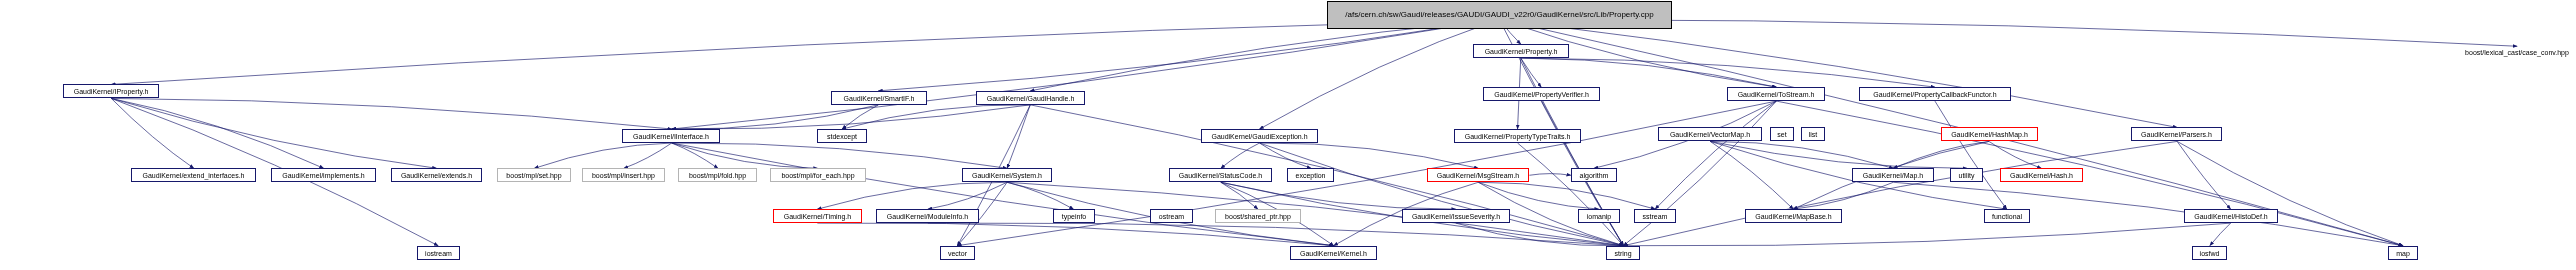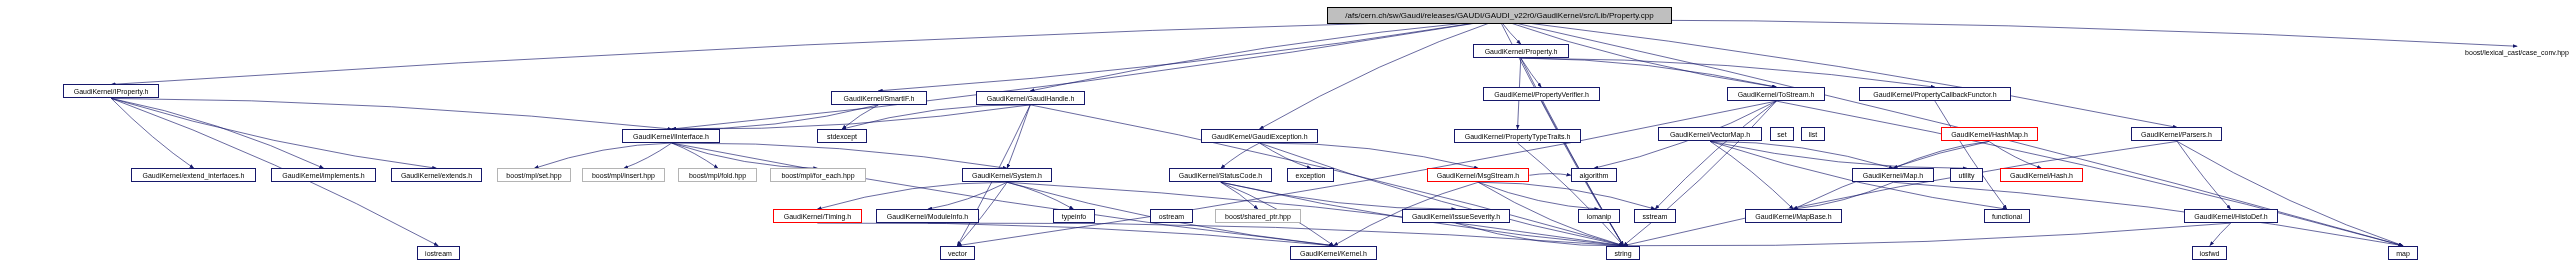--- a/index.html
+++ b/index.html
@@ -99,21 +99,21 @@
         <path d="M 4149.5,415 Q 3584.75,462 3020,457" fill="none" stroke="#16186b" stroke-width="1.2" marker-end="url(#arrow)"></path>
         <path d="M 1726,415 Q 2373,410 3020,457" fill="none" stroke="#16186b" stroke-width="1.2" marker-end="url(#arrow)"></path>
         <path d="M 2708,415 Q 2864,460.96 3020,457" fill="none" stroke="#16186b" stroke-width="1.2" marker-end="url(#arrow)"></path>
         <path d="M 1520.5,415 Q 2000.75,410 2481,457" fill="none" stroke="#16186b" stroke-width="1.2" marker-end="url(#arrow)"></path>
         <path d="M 2867,188 Q 2943.5,334.74 3020,457" fill="none" stroke="#16186b" stroke-width="1.2" marker-end="url(#arrow)"></path>
         <path d="M 2823,266 Q 2921.5,345.74 3020,457" fill="none" stroke="#16186b" stroke-width="1.2" marker-end="url(#arrow)"></path>
         <path d="M 3599.5,188 Q 3666.25,299.18 3733,389" fill="none" stroke="#16186b" stroke-width="1.2" marker-end="url(#arrow)"></path>
       </g>
   </svg>
   <div id="node-layer">
-      <div class="node root" style="left: 1327px; top: 7px; width: 345px; height: 17px;">/afs/cern.ch/sw/Gaudi/releases/GAUDI/GAUDI_v22r0/GaudiKernel/src/Lib/Property.cpp</div>
+      <div class="node root" style="left: 1327px; top: 1px; width: 345px; height: 28px;">/afs/cern.ch/sw/Gaudi/releases/GAUDI/GAUDI_v22r0/GaudiKernel/src/Lib/Property.cpp</div>
       <div class="node plain" style="left: 2458px; top: 46px; width: 118px; height: 13px;">boost/lexical_cast/case_conv.hpp</div>
       <div class="node" style="left: 63px; top: 84px; width: 96px; height: 14px;">GaudiKernel/IProperty.h</div>
       <div class="node" style="left: 1473px; top: 44px; width: 96px; height: 14px;">GaudiKernel/Property.h</div>
       <div class="node" style="left: 831px; top: 91px; width: 96px; height: 14px;">GaudiKernel/SmartIF.h</div>
       <div class="node" style="left: 976px; top: 91px; width: 109px; height: 14px;">GaudiKernel/GaudiHandle.h</div>
       <div class="node" style="left: 1483px; top: 87px; width: 117px; height: 14px;">GaudiKernel/PropertyVerifier.h</div>
       <div class="node" style="left: 1727px; top: 87px; width: 98px; height: 14px;">GaudiKernel/ToStream.h</div>
       <div class="node" style="left: 1859px; top: 87px; width: 152px; height: 14px;">GaudiKernel/PropertyCallbackFunctor.h</div>
       <div class="node" style="left: 622px; top: 129px; width: 98px; height: 14px;">GaudiKernel/IInterface.h</div>
       <div class="node" style="left: 817px; top: 129px; width: 50px; height: 14px;">stdexcept</div>

